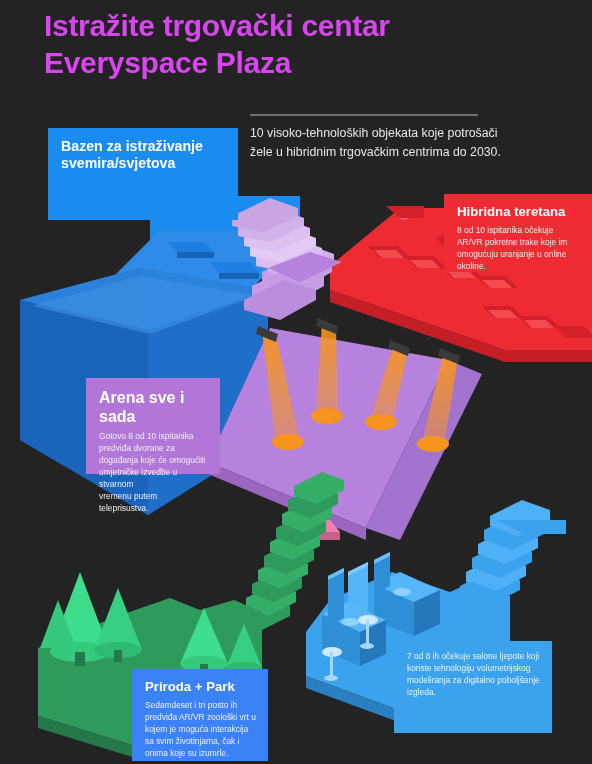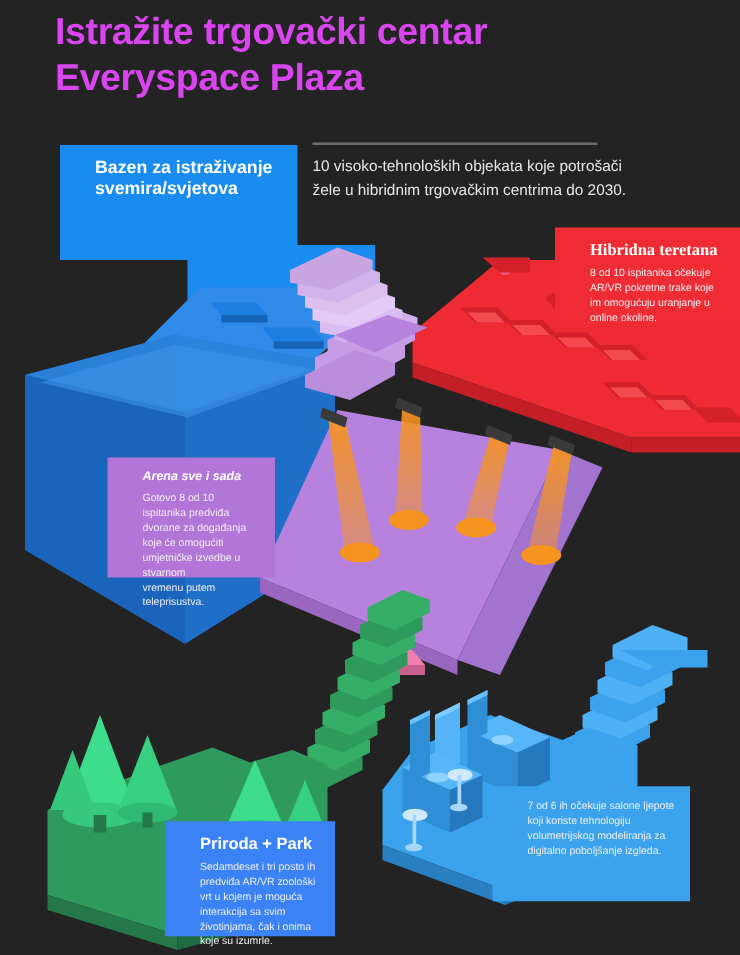--- a/index.html
+++ b/index.html
@@ -25,39 +25,39 @@
   .subtitle {
     position: absolute; left: 250px; top: 124px; width: 300px;
     color: #e8e8e8; font-size: 12.3px; line-height: 1.55; white-space: pre-line;
     z-index: 40;
   }
 
   
   #art { position: absolute; left: 0; top: 0; width: 592px; height: 764px; z-index: 10; }
 
   
-  .card { position: absolute; padding: 10px 12px 12px 28px; z-index: 30; }
+  .card { position: absolute; padding: 10px 12px 12px 13px; z-index: 30; margin-top: 12px; }
   .card h3 {
     color: #ffffff; font-weight: bold; line-height: 1.2;
     margin-bottom: 5px; white-space: pre-line;
   }
   .card p {
     color: #f0f0f0; line-height: 1.42; white-space: pre-line;
   }
 
   #card-pool   { left: 48px;  top: 116px; width: 190px; height: 92px; background: #1a8cf0; }
   #card-pool h3 { font-size: 14.2px; }
   #card-pool p  { font-size: 8.7px; text-align: justify; line-height: 1.5; }
 
   #card-gym    { left: 444px; top: 182px; width: 148px; height: 78px; background: #ef2b34; }
-  #card-gym h3 { font-size: 13.2px; font-family: Liberation Serif, serif; }
+  #card-gym h3 { font-size: 13.2px; }
   #card-gym p  { font-size: 8.4px; }
 
   #card-arena  { left: 86px;  top: 366px; width: 134px; height: 96px; background: #b276d8; }
-  #card-arena h3 { font-size: 10px; font-style: italic; }
+  #card-arena h3 { font-size: 16px; }
   #card-arena p  { font-size: 8.4px; }
 
   #card-park   { left: 132px; top: 657px; width: 136px; height: 92px; background: #3b82f6; }
   #card-park h3 { font-size: 13.2px; }
   #card-park p  { font-size: 8.4px; }
 
   #card-salon  { left: 394px; top: 629px; width: 158px; height: 92px; background: #3ba3ee; }
   #card-salon h3 { font-size: 13.2px; }
   #card-salon p  { font-size: 8.4px; }
 </style>

